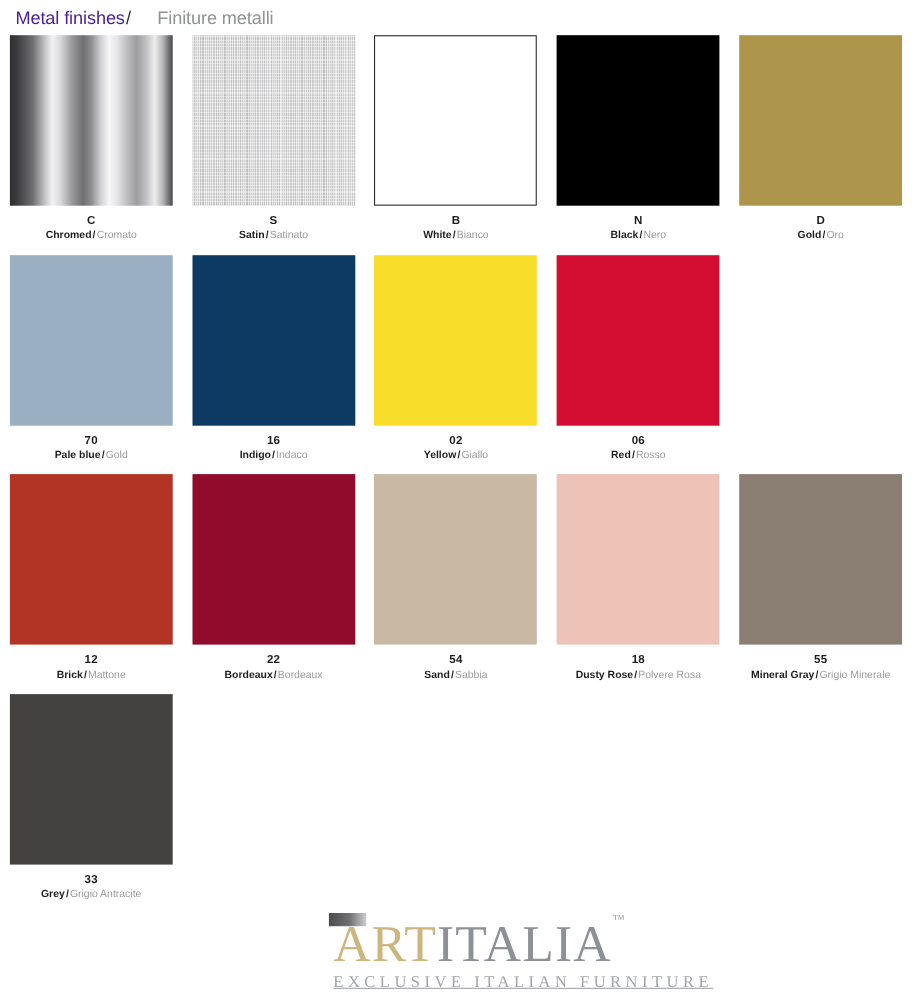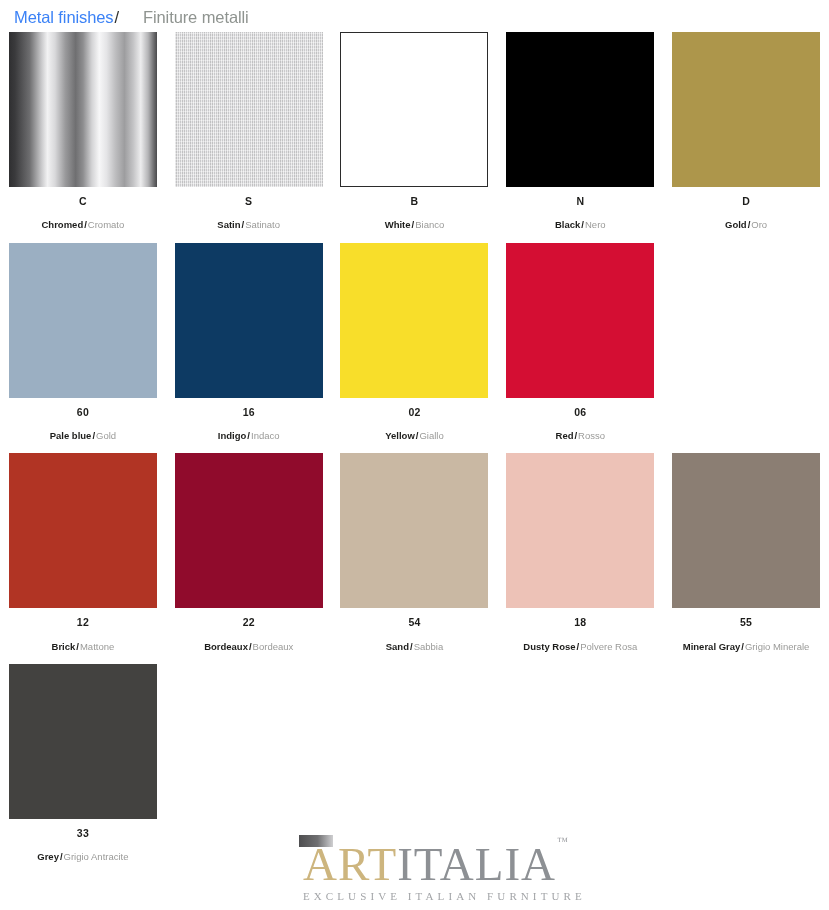--- a/index.html
+++ b/index.html
@@ -20,21 +20,21 @@
     padding: 8px 0 0 14px;
     height: 28px;
     box-sizing: border-box;
   }
   .header-title {
     font-size: 16.5px;
     letter-spacing: -0.1px;
     white-space: nowrap;
   }
   .header-en {
-    color: #3b82f6;
+    color: #4c1d95;
     font-weight: 400;
   }
   .header-sep {
     color: #2e2f2c;
     font-weight: 400;
     padding: 0 1px;
   }
   .header-it {
     color: #8f9490;
     font-weight: 400;
@@ -112,21 +112,21 @@
     white-space: nowrap;
   }
   .code {
     font-size: 10.5px;
     font-weight: bold;
     color: #1d1d1b;
     letter-spacing: 0.2px;
   }
   .names {
     font-size: 9.5px;
-    margin-top: 12px;
+    margin-top: 1px;
   }
   .name-en {
     font-weight: bold;
     color: #1d1d1b;
   }
   .name-sep {
     font-weight: bold;
     color: #1d1d1b;
     padding: 0 1px;
   }
@@ -158,25 +158,26 @@
     font-family: "Liberation Serif", serif;
     font-size: 11px;
     color: #9a9ca0;
     vertical-align: super;
     position: relative;
     top: -18px;
     left: 1px;
   }
   .logo-tagline {
     font-family: "Liberation Serif", serif;
-    font-size: 11px;
+    font-size: 15px;
     color: #a3a5a8;
     letter-spacing: 4.1px;
     margin-top: 2px;
     white-space: nowrap;
+    text-decoration: underline;
   }
   .logo-mark {
     position: absolute;
     left: -4px;
     top: -6px;
     width: 34px;
     height: 12px;
     background: linear-gradient(to right, #4e4e50 0%, #6f6f71 55%, #cfcfd1 100%);
   }
 </style>
@@ -224,21 +225,21 @@
         <div class="caption">
           <div class="code">D</div>
           <div class="names"><span class="name-en">Gold</span><span class="name-sep">/</span><span class="name-it">Oro</span></div>
         </div>
       </div>
     </div>
     <div class="swatch-row">
       <div class="swatch-cell">
         <div class="chip" style="background: rgb(155, 175, 194);"></div>
         <div class="caption">
-          <div class="code">60</div>
+          <div class="code">70</div>
           <div class="names"><span class="name-en">Pale blue</span><span class="name-sep">/</span><span class="name-it">Gold</span></div>
         </div>
       </div>
       <div class="swatch-cell">
         <div class="chip" style="background: rgb(13, 58, 99);"></div>
         <div class="caption">
           <div class="code">16</div>
           <div class="names"><span class="name-en">Indigo</span><span class="name-sep">/</span><span class="name-it">Indaco</span></div>
         </div>
       </div>

